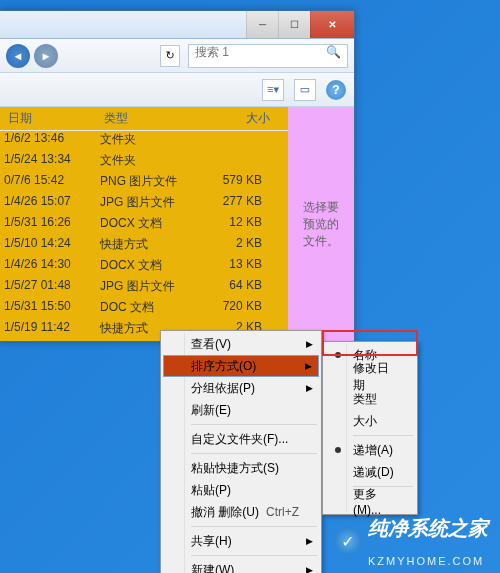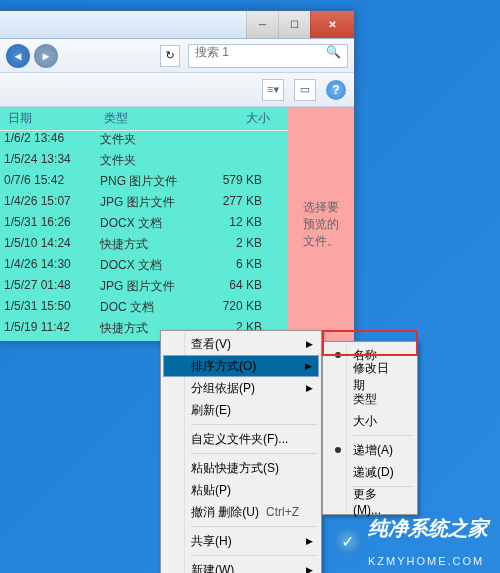--- a/index.html
+++ b/index.html
@@ -22,39 +22,39 @@
     .refresh-btn { width: 20px; height: 22px; border: 1px solid #b8c8dc; background: #fff; display: flex; align-items: center; justify-content: center; font-size: 11px; margin-left: auto; }
     .search-box { flex: 1; height: 24px; border: 1px solid #b8c8dc; background: #fff; display: flex; align-items: flex-start; padding: 0 6px; gap: 4px; margin-left: 4px; max-width: 160px; }
     .search-box input { border: none; outline: none; flex: 1; font-size: 12px; color: #888; width: 100%; }
     .search-icon { font-size: 12px; color: #4a7abc; }
     
     .toolbar { height: 34px; background: linear-gradient(#f5f8fc,#e6ecf4); border-bottom: 1px solid #c5d3e6; display: flex; align-items: center; justify-content: flex-end; padding: 0 8px; gap: 10px; }
     .tb-btn { width: 22px; height: 22px; border: 1px solid #b8c8dc; background: #fff; display:flex; align-items:center; justify-content:center; font-size: 11px; color: #4a6a9c; }
     .help-btn { width: 20px; height: 20px; border-radius: 50%; background: radial-gradient(#7ab8f0,#3a88d0); color: #fff; display:flex;align-items:center;justify-content:center; font-size: 12px; font-weight: bold; }
     
     .content { display: flex; }
-    .filelist { width: 288px; background: #5eead4; font-size: 12px; }
-    .preview-pane { flex: 1; background: #fca5a5; display: flex; align-items: center; justify-content: center; padding: 10px; font-size: 12px; color: #666; text-align: center; }
+    .filelist { width: 288px; background: #eab308; font-size: 12px; }
+    .preview-pane { flex: 1; background: #f0abfc; display: flex; align-items: center; justify-content: center; padding: 10px; font-size: 12px; color: #666; text-align: center; }
     
     .col-headers { display: flex; height: 24px; border-bottom: 1px solid #e8e8e8; align-items: center; color: #3a5a8a; padding-left: 4px; }
     .col { padding: 0 4px; }
     .col-date { width: 96px; }
     .col-type { width: 94px; }
     .col-size { width: 80px; text-align: right; }
     
     .file-row { display: flex; height: 21px; align-items: flex-start; color: #333; padding-left: 4px; }
     .cell-date { width: 96px; }
     .cell-type { width: 94px; }
     .cell-size { width: 80px; text-align: right; padding-right: 12px; }
     
     .context-menu { position: absolute; background: #f0f0f0; border: 1px solid #979797; box-shadow: 2px 2px 4px rgba(0,0,0,0.3); font-size: 12px; padding: 2px; }
     .context-menu.main { left: 160px; top: 330px; width: 162px; }
     .context-menu.sub { left: 322px; top: 341px; width: 96px; }
     .menu-item { height: 22px; display: flex; align-items: center; padding: 0 20px 0 28px; position: relative; }
-    .menu-item.hover { background: #0369a1; border: 1px solid #7da2ce; padding: 0 19px 0 27px; }
+    .menu-item.hover { background: #c2410c; border: 1px solid #7da2ce; padding: 0 19px 0 27px; }
     .menu-item .arrow { position: absolute; right: 6px; font-size: 9px; }
     .menu-item .shortcut { margin-left: auto; color: #555; }
     .menu-sep { height: 1px; background: #d4d4d4; margin: 3px 2px 3px 28px; }
     .menu-icon-strip { position: absolute; left: 0; top: 2px; bottom: 2px; width: 24px; background: #f0f0f0; border-right: 1px solid #e0e0e0; }
     .menu-dot { width: 6px; height: 6px; border-radius: 50%; background: #333; position: absolute; left: 10px; }
     .highlight-box { position: absolute; left: 322px; top: 330px; width: 96px; height: 26px; border: 2px solid #e03030; pointer-events: none; }
     
     .watermark { position: absolute; right: 12px; bottom: 6px; display: flex; align-items: center; gap: 6px; }
     .wm-logo { width: 28px; height: 28px; border-radius: 50%; background: radial-gradient(#5ab0f0,#1a70c0); display:flex;align-items:center;justify-content:center; color:#fff; font-size: 16px; }
     .wm-text { color: #fff; font-size: 20px; font-style: italic; font-weight: bold; }
@@ -127,21 +127,21 @@
             <div class="cell-size">12 KB</div>
           </div>
           <div class="file-row">
             <div class="cell-date">1/5/10 14:24</div>
             <div class="cell-type">快捷方式</div>
             <div class="cell-size">2 KB</div>
           </div>
           <div class="file-row">
             <div class="cell-date">1/4/26 14:30</div>
             <div class="cell-type">DOCX 文档</div>
-            <div class="cell-size">6 KB</div>
+            <div class="cell-size">13 KB</div>
           </div>
           <div class="file-row">
             <div class="cell-date">1/5/27 01:48</div>
             <div class="cell-type">JPG 图片文件</div>
             <div class="cell-size">64 KB</div>
           </div>
           <div class="file-row">
             <div class="cell-date">1/5/31 15:50</div>
             <div class="cell-type">DOC 文档</div>
             <div class="cell-size">720 KB</div>

